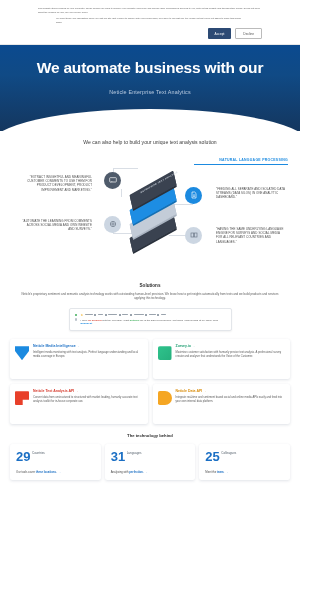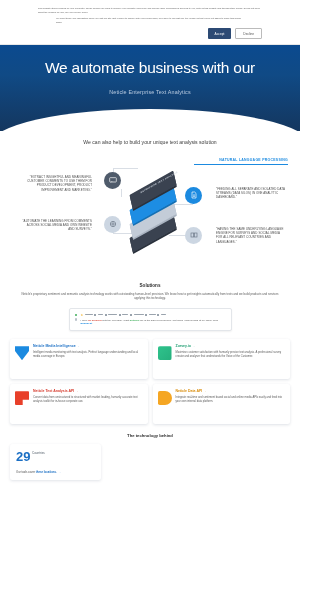--- a/index.html
+++ b/index.html
@@ -64,21 +64,21 @@
   .hero {
     position: relative;
     background: linear-gradient(180deg, #0b4a8f 0%, #104a85 35%, #123f70 70%, #14375f 100%);
     padding: 14px 12px 36px 12px;
     text-align: center;
     overflow: hidden;
   }
   .hero-title {
     color: #ffffff;
     font-size: 15.5px;
-    font-weight: normal;
+    font-weight: bold;
     line-height: 1.22;
     letter-spacing: -0.2px;
   }
   .hero-sub {
     color: #b9cbe0;
     font-size: 5.4px;
     margin-top: 11px;
     letter-spacing: 0.15px;
   }
   .hero-wave {
@@ -421,16 +421,36 @@
       <div class="stat-top">
         <span class="stat-num">29</span>
         <span class="stat-unit">Countries</span>
       </div>
       <div class="stat-link">
         <span>Our tools cover </span><b>these locations.</b>
         <span class="arrow">→</span>
       </div>
     </div>
 
-
+    <div class="stat">
+      <div class="stat-top">
+        <span class="stat-num">31</span>
+        <span class="stat-unit">Languages</span>
+      </div>
+      <div class="stat-link">
+        <span>Analysing with </span><b>perfection.</b>
+        <span class="arrow">→</span>
+      </div>
+    </div>
+
+    <div class="stat">
+      <div class="stat-top">
+        <span class="stat-num">25</span>
+        <span class="stat-unit">Colleagues</span>
+      </div>
+      <div class="stat-link">
+        <span>Meet the </span><b>team.</b>
+        <span class="arrow">→</span>
+      </div>
+    </div>
 
   </div>
 </section>
 
 </body></html>

